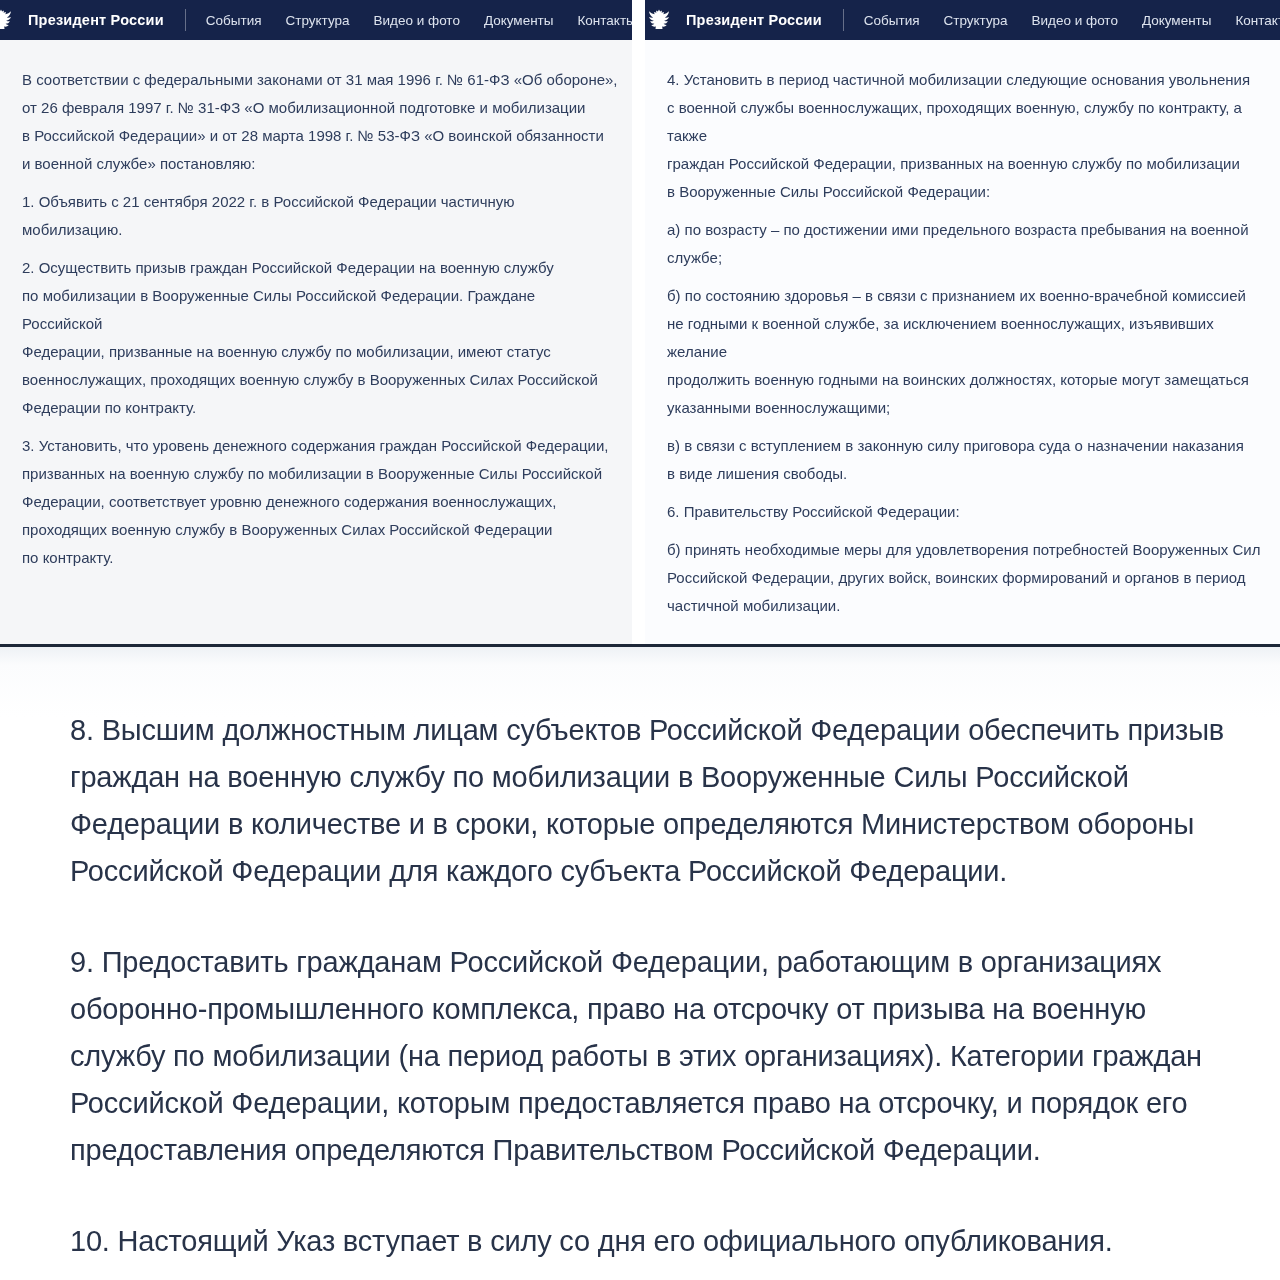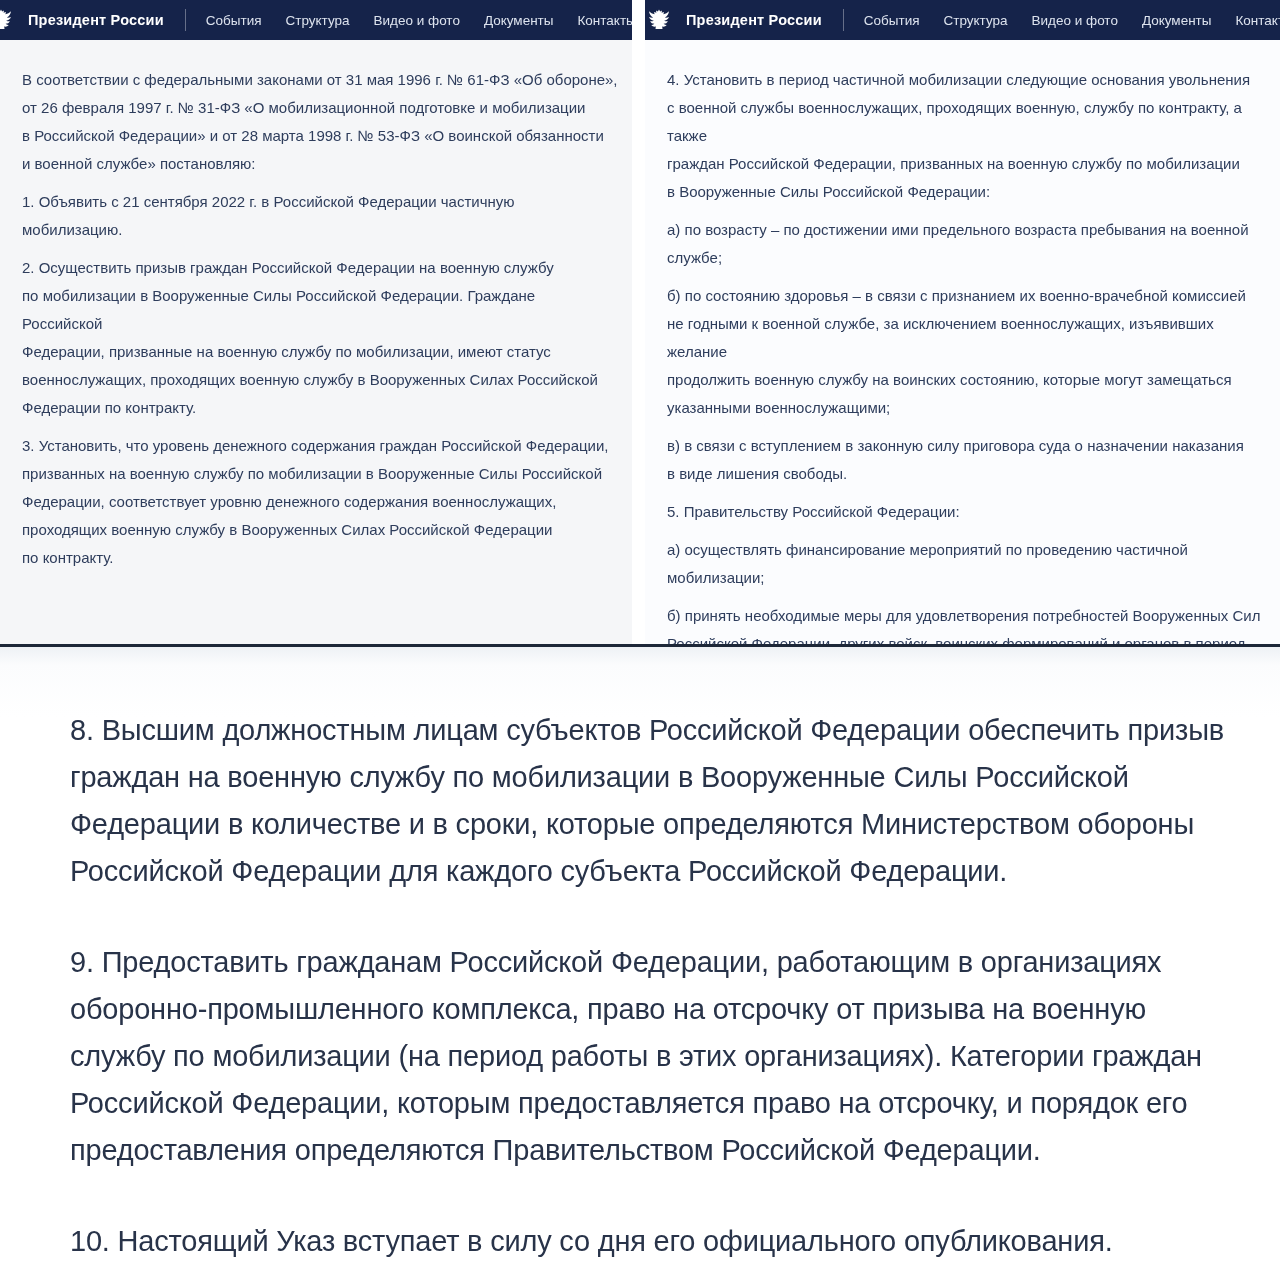--- a/index.html
+++ b/index.html
@@ -109,26 +109,25 @@
       </header>
       <div class="doc">
         <p class="para">4. Установить в период частичной мобилизации следующие основания увольнения
 с военной службы военнослужащих, проходящих военную, службу по контракту, а также
 граждан Российской Федерации, призванных на военную службу по мобилизации
 в Вооруженные Силы Российской Федерации:</p>
         <p class="para">а) по возрасту – по достижении ими предельного возраста пребывания на военной
 службе;</p>
         <p class="para">б) по состоянию здоровья – в связи с признанием их военно-врачебной комиссией
 не годными к военной службе, за исключением военнослужащих, изъявивших желание
-продолжить военную службу на воинских состоянию, которые могут замещаться
+продолжить военную годными на воинских должностях, которые могут замещаться
 указанными военнослужащими;</p>
         <p class="para">в) в связи с вступлением в законную силу приговора суда о назначении наказания
 в виде лишения свободы.</p>
-        <p class="para">5. Правительству Российской Федерации:</p>
-        <p class="para">а) осуществлять финансирование мероприятий по проведению частичной мобилизации;</p>
+        <p class="para">6. Правительству Российской Федерации:</p>
         <p class="para">б) принять необходимые меры для удовлетворения потребностей Вооруженных Сил
 Российской Федерации, других войск, воинских формирований и органов в период
 частичной мобилизации.</p>
       </div>
     </section>
   </div>
 
   <div class="section-divider"></div>
 
   <section class="zoom-section">

